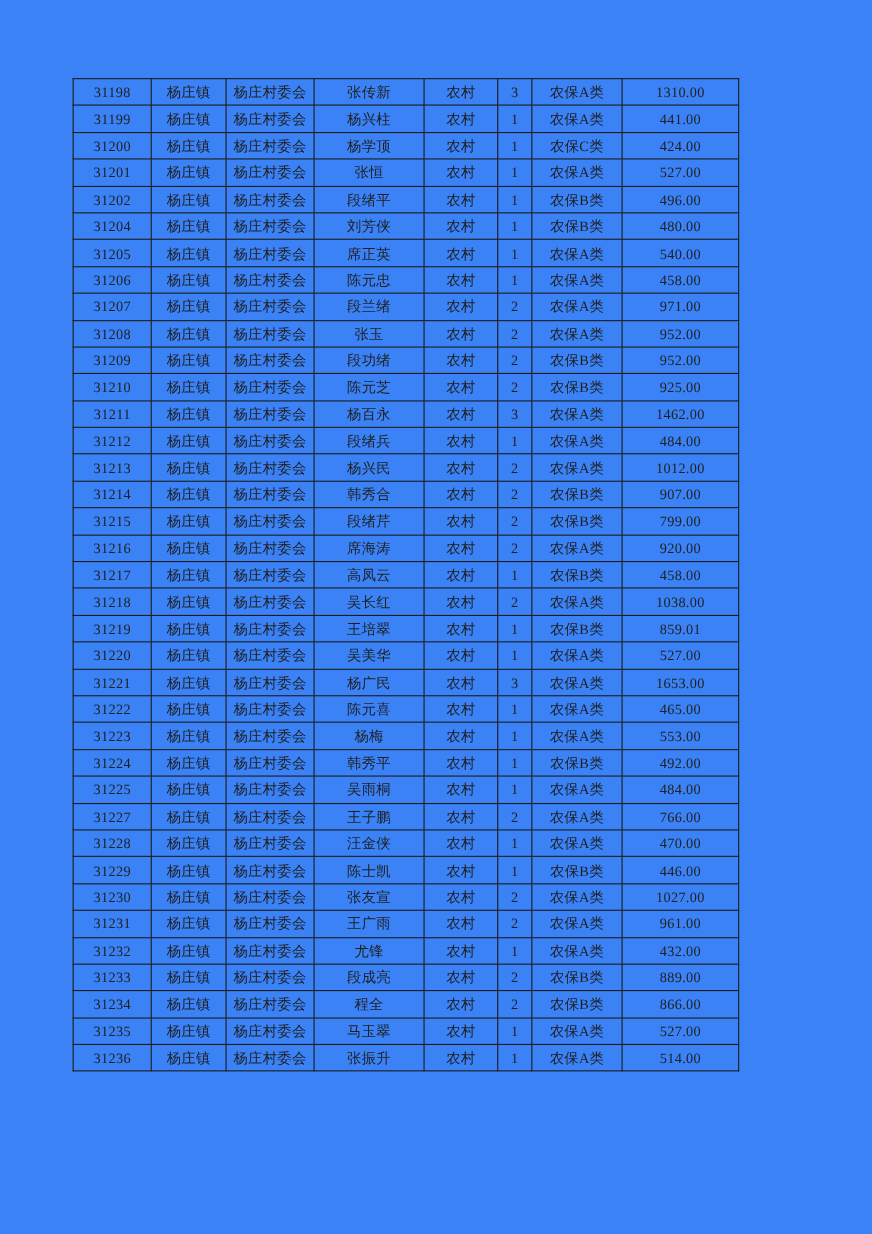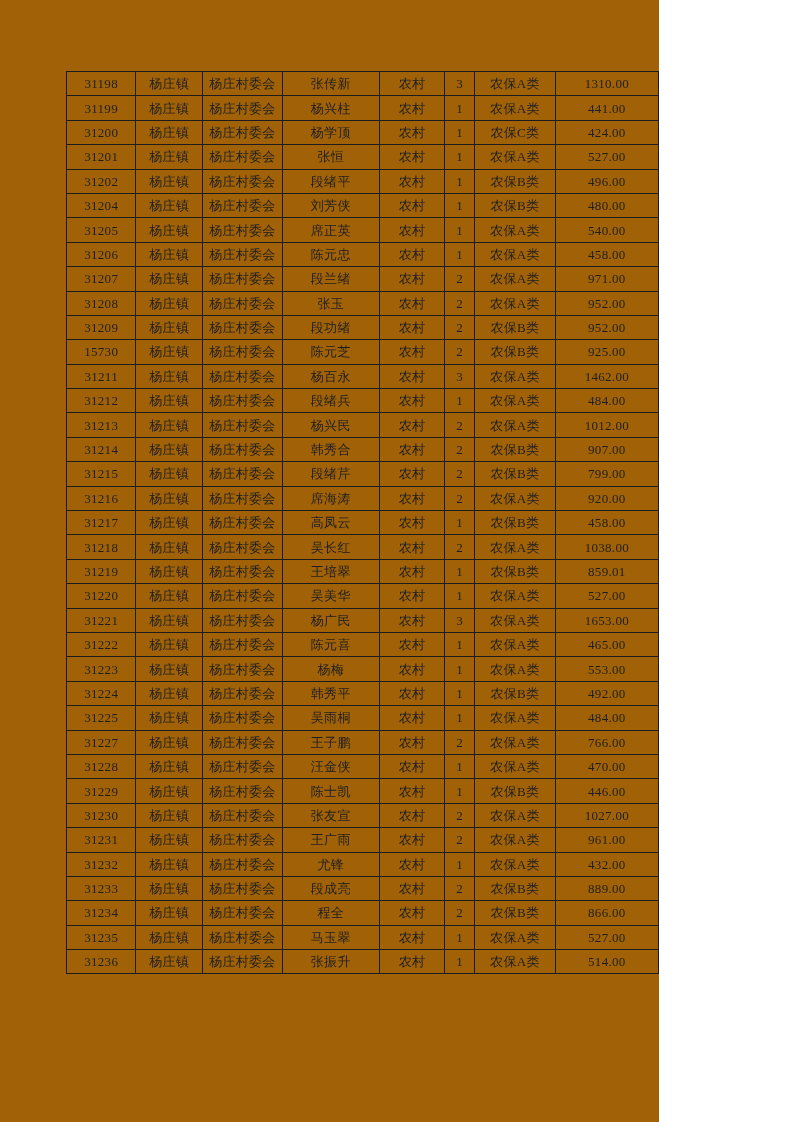--- a/index.html
+++ b/index.html
@@ -10,23 +10,23 @@
   body {
     width: 793px;
     height: 1122px;
     position: relative;
     font-family: "Liberation Serif", "DejaVu Serif", serif;
     overflow: hidden;
   }
   .page {
     position: absolute;
     left: 0; top: 0;
-    width: 659px;
+    width: 793px;
     height: 1122px;
-    background: #a16207;
+    background: #3b82f6;
   }
   table.sheet {
     position: absolute;
     left: 66px;
     top: 71px;
     border-collapse: collapse;
     table-layout: fixed;
   }
   table.sheet td {
     border: 1.5px solid #1c1c1c;
@@ -170,21 +170,21 @@
           <td>31209</td>
           <td>杨庄镇</td>
           <td>杨庄村委会</td>
           <td>段功绪</td>
           <td>农村</td>
           <td>2</td>
           <td>农保B类</td>
           <td>952.00</td>
         </tr>
         <tr>
-          <td>15730</td>
+          <td>31210</td>
           <td>杨庄镇</td>
           <td>杨庄村委会</td>
           <td>陈元芝</td>
           <td>农村</td>
           <td>2</td>
           <td>农保B类</td>
           <td>925.00</td>
         </tr>
         <tr>
           <td>31211</td>

